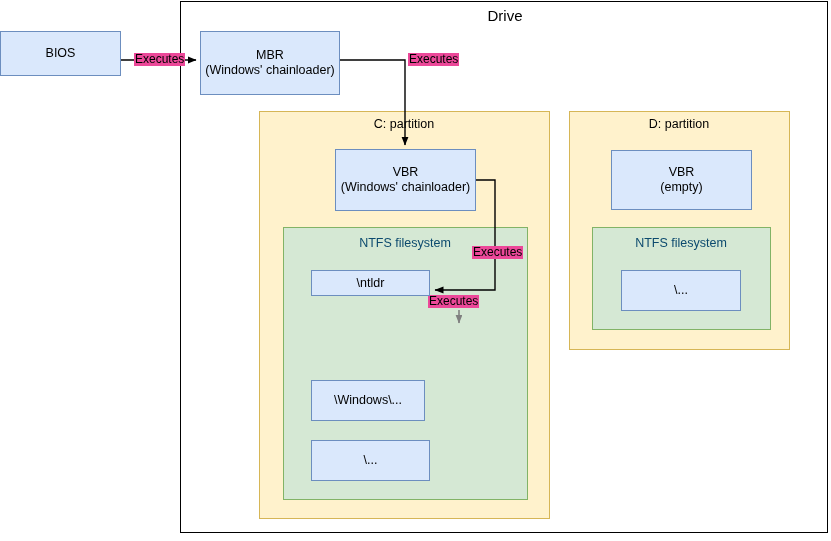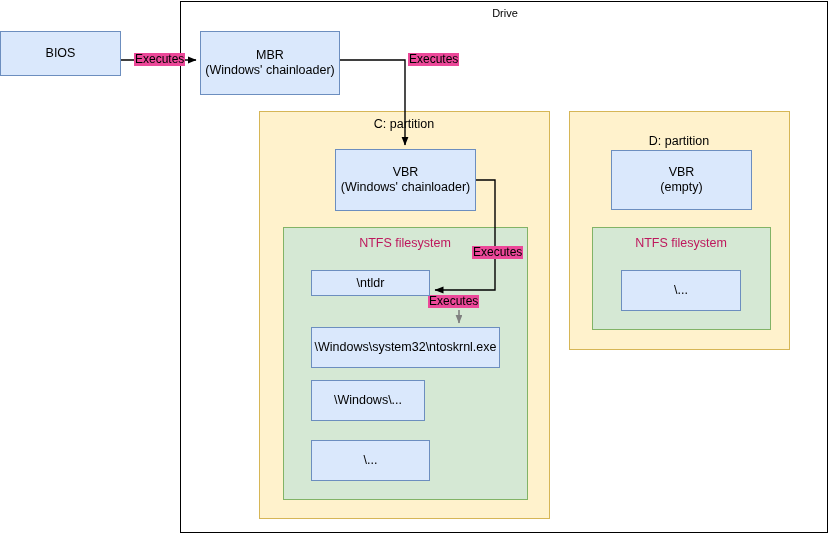--- a/index.html
+++ b/index.html
@@ -19,21 +19,21 @@
   }
   .abs { position: absolute; box-sizing: border-box; }
 
   
   .drive-box {
     border: 1.6px solid #000000;
     background: transparent;
   }
   .drive-title {
     color: #000000;
-    font-size: 11px;
+    font-size: 15px;
     text-align: center;
     white-space: nowrap;
   }
 
   
   .partition-box {
     background: #fff2cc;
     border: 1.4px solid #d6b656;
   }
   .partition-title {
@@ -42,21 +42,21 @@
     text-align: center;
     white-space: nowrap;
   }
 
   
   .fs-box {
     background: #d5e8d4;
     border: 1.4px solid #82b366;
   }
   .fs-title {
-    color: #be185d;
+    color: #0c4a6e;
     font-size: 12.5px;
     text-align: center;
     white-space: nowrap;
   }
 
   
   .node-box {
     background: #dae8fc;
     border: 1.3px solid #6c8ebf;
     display: flex;
@@ -96,21 +96,21 @@
   <div class="abs drive-box" style="left:180px; top:1px; width:648px; height:532px;"></div>
   <div class="abs drive-title" style="left:455px; top:7px; width:100px;">Drive</div>
 
   <div class="abs partition-box" style="left:259px; top:111px; width:291px; height:408px;"></div>
   <div class="abs partition-title" style="left:329px; top:117px; width:150px;">C: partition</div>
 
   <div class="abs fs-box" style="left:283px; top:227px; width:245px; height:273px;"></div>
   <div class="abs fs-title" style="left:330px; top:236px; width:150px;">NTFS filesystem</div>
 
   <div class="abs partition-box" style="left:569px; top:111px; width:221px; height:239px;"></div>
-  <div class="abs partition-title" style="left:604px; top:117px; width:150px;margin-top:17px;">D: partition</div>
+  <div class="abs partition-title" style="left:604px; top:117px; width:150px;">D: partition</div>
 
   <div class="abs fs-box" style="left:592px; top:227px; width:179px; height:103px;"></div>
   <div class="abs fs-title" style="left:606px; top:236px; width:150px;">NTFS filesystem</div>
 
   <svg class="edges" viewBox="0 0 831 541">
     <defs>
       <marker id="arrow-black" markerWidth="10" markerHeight="10" refX="8.5" refY="3.6" orient="auto" markerUnits="userSpaceOnUse">
         <path d="M0,0 L9,3.6 L0,7.2 z" fill="#000000"></path>
       </marker>
       <marker id="arrow-gray" markerWidth="10" markerHeight="10" refX="8" refY="3.4" orient="auto" markerUnits="userSpaceOnUse">
@@ -135,21 +135,20 @@
   <div class="abs node-box" style="left:0px; top:31px; width:121px; height:45px;">BIOS</div>
 
   <div class="abs node-box" style="left:200px; top:31px; width:140px; height:64px;">MBR
 (Windows' chainloader)</div>
 
   <div class="abs node-box" style="left:335px; top:149px; width:141px; height:62px;">VBR
 (Windows' chainloader)</div>
 
   <div class="abs node-box" style="left:311px; top:270px; width:119px; height:26px;">\ntldr</div>
 
-  <div class="abs node-box" style="left:311px; top:327px; width:189px; height:41px;">\Windows\system32\ntoskrnl.exe</div>
 
   <div class="abs node-box" style="left:311px; top:380px; width:114px; height:41px;">\Windows\...</div>
 
   <div class="abs node-box" style="left:311px; top:440px; width:119px; height:41px;">\...</div>
 
   <div class="abs node-box" style="left:611px; top:150px; width:141px; height:60px;">VBR
 (empty)</div>
 
   <div class="abs node-box" style="left:621px; top:270px; width:120px; height:41px;">\...</div>
 

